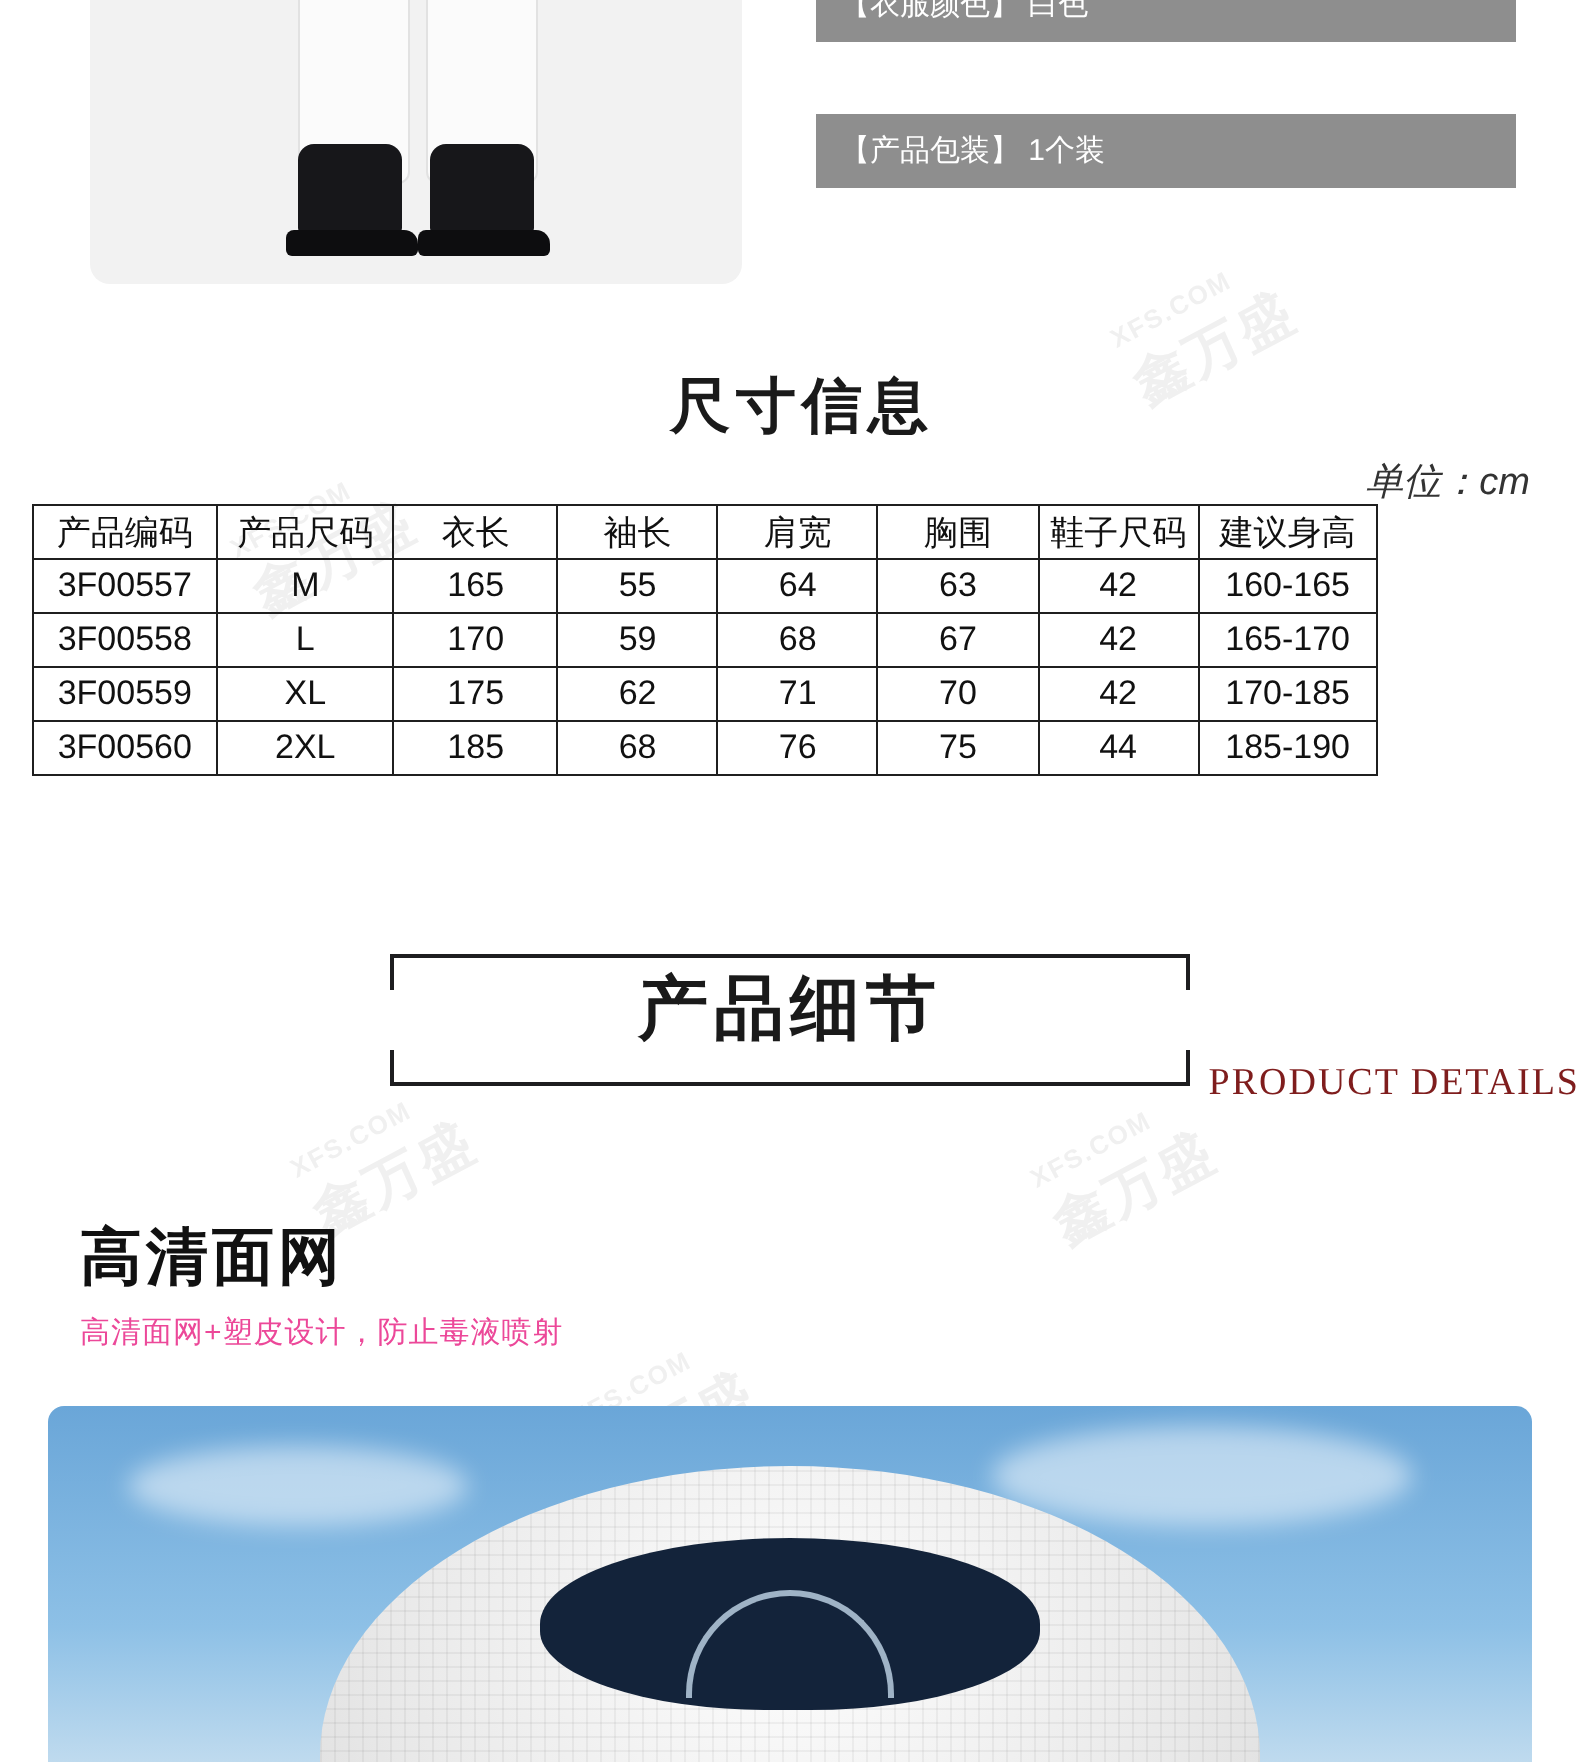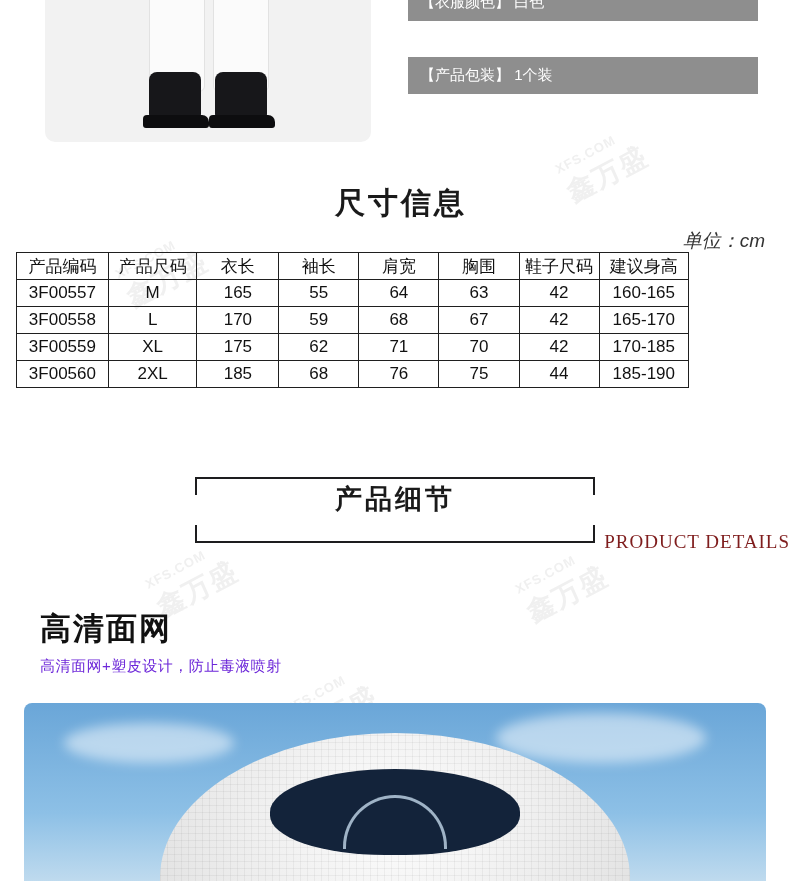--- a/index.html
+++ b/index.html
@@ -146,21 +146,21 @@
     left: 195px; top: 477px;
     width: 400px; height: 66px;
     border: 2px solid #1d1d1f;
     z-index: 2;
     background: transparent;
   }
   .details-cn {
     position: absolute;
     left: 0; right: 0; top: 481px;
     text-align: center;
-    font-size: 27px;
+    font-size: 35px;
     font-weight: bold;
     color: #1a1a1a;
     letter-spacing: 3px;
     z-index: 3;
   }
   .details-cn::before,
   .details-cn::after {
     content: "";
     position: absolute;
     top: 14px;
@@ -205,21 +205,21 @@
   .feature-head {
     font-size: 31px;
     font-weight: bold;
     color: #111;
     letter-spacing: 2px;
     line-height: 1.2;
   }
   .feature-sub {
     margin-top: 10px;
     font-size: 15px;
-    color: #6d28d9;
+    color: #ec4899;
     letter-spacing: 0.5px;
   }
 
   
   .hood-photo {
     position: absolute;
     left: 24px; top: 703px;
     width: 742px; height: 200px;
     border-radius: 8px;
     overflow: hidden;

